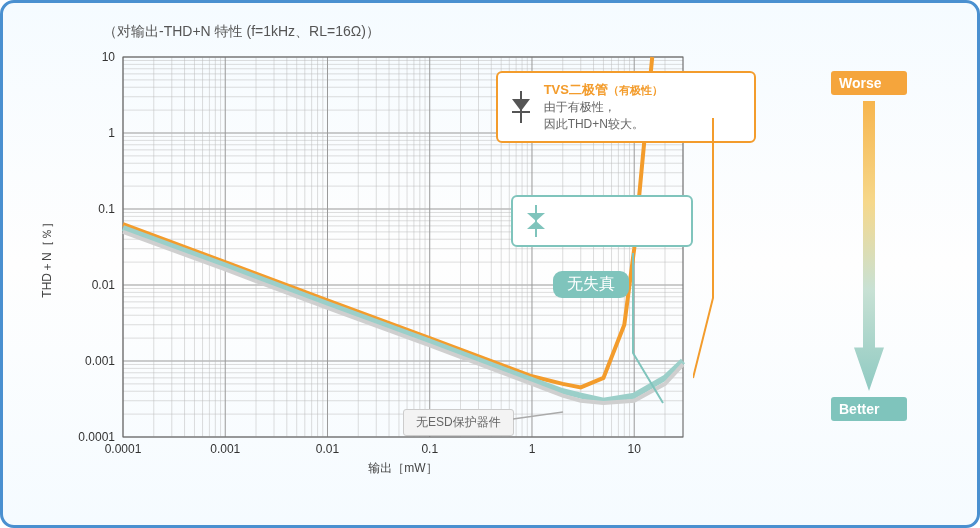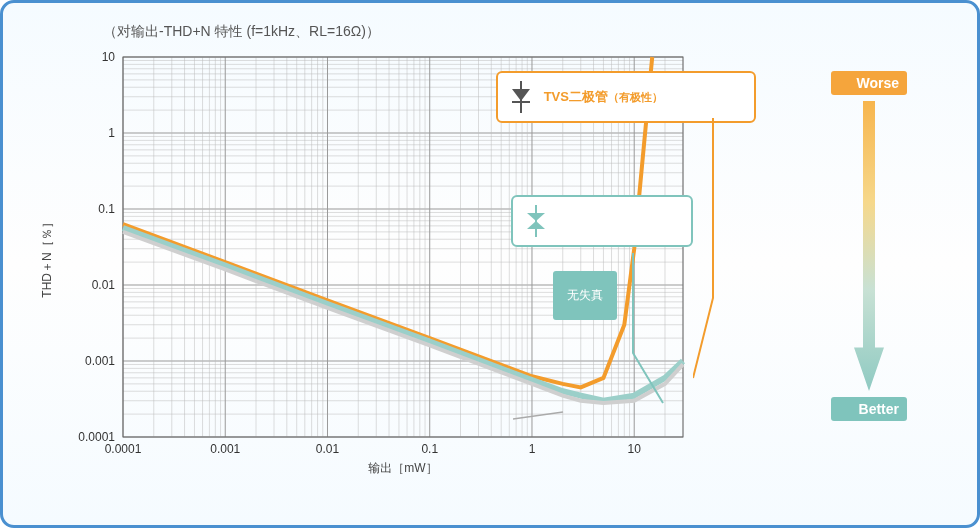--- a/index.html
+++ b/index.html
@@ -16,24 +16,24 @@
 .series.teal{stroke:#9bcfc9;stroke-width:6}
 .series.grey{stroke:#cfcfcf;stroke-width:4}
 .callout{position:absolute;background:#fff;border-radius:6px;padding:8px 10px;font-size:13px}
 .callout.orange{border:2px solid #f39c2c;left:493px;top:68px;width:260px}
 .callout.orange .hdr{color:#f39c2c;font-weight:bold}
 .callout.orange .hdr span.sub{font-size:11px}
 .callout.teal{border:2px solid #7fc4bc;left:508px;top:192px;width:182px}
 .callout.teal .hdr{color:#44a098;font-weight:bold}
 .callout .desc{color:#666;font-size:12px;line-height:1.4;margin-top:2px}
 .icon{display:inline-block;width:26px;height:32px;vertical-align:middle;margin-right:6px}
-.badge{position:absolute;background:#7fc4bc;color:#fff;font-size:12px;padding:16px 14px;border-radius:3px;left:550px;top:268px}
+.badge{position:absolute;background:#7fc4bc;color:#fff;font-size:16px;padding:3px 14px;border-radius:9px;left:550px;top:268px}
 .greybox{position:absolute;background:#f3f3f3;border:1px solid #ccc;color:#666;font-size:12px;padding:4px 12px;border-radius:3px;left:400px;top:406px}
 .pointer{position:absolute;background:transparent;pointer-events:none}
-.wb{position:absolute;right:70px;top:68px;width:76px;height:370px;text-align:right}
+.wb{position:absolute;right:70px;top:68px;width:76px;height:370px;text-align:left}
 .wb .lbl{color:#fff;font-weight:bold;font-size:14px;padding:4px 8px;border-radius:3px}
 .wb .worse{background:#f5a53c}
 .wb .better{background:#7fc4bc}
 .wb .arrow{width:30px;height:290px;margin:6px auto;background:linear-gradient(180deg,#f7b54d 0%,#f6d88b 35%,#c8e1d4 65%,#8fcac2 100%);clip-path:polygon(30% 0,70% 0,70% 85%,100% 85%,50% 100%,0 85%,30% 85%)}
 .txtblock{display:inline-block;vertical-align:middle}
 </style>
 </head>
 <body>
 
 <div class="frame">
@@ -159,20 +159,21 @@
   <div class="callout orange">
     <span class="icon">
       <svg viewBox="0 0 26 32">
           <line x1="13" y1="0" x2="13" y2="32" stroke="#555" stroke-width="2"></line>
           <polygon points="4,8 22,8 13,20" fill="#555"></polygon>
           <line x1="4" y1="21" x2="22" y2="21" stroke="#555" stroke-width="2"></line>
         </svg>
     </span>
     <span class="txtblock">
       <span class="hdr"><span>TVS二极管</span><span class="sub">（有极性）</span></span><br>
+      <span class="desc"><span>由于有极性，</span><br><span>因此THD+N较大。</span></span>
     </span>
   </div>
   <svg class="pointer" style="left:690px;top:115px" width="90" height="300">
       <path d="M20,0 L20,180 L0,260" stroke="#f39c2c" stroke-width="2" fill="none"></path>
     </svg>
 
   <div class="callout teal">
     <span class="icon">
       <svg viewBox="0 0 26 32">
           <line x1="13" y1="0" x2="13" y2="32" stroke="#7fc4bc" stroke-width="2"></line>
@@ -180,20 +181,21 @@
           <polygon points="4,24 22,24 13,16" fill="#7fc4bc"></polygon>
         </svg>
     </span>
   </div>
   <svg class="pointer" style="left:590px;top:250px" width="80" height="160">
       <path d="M40,0 L40,100 L70,150" stroke="#7fc4bc" stroke-width="2" fill="none"></path>
     </svg>
 
   <div class="badge">无失真</div>
 
+  <div class="greybox">无ESD保护器件</div>
   <svg class="pointer" style="left:510px;top:406px" width="60" height="20">
       <path d="M0,10 L50,3" stroke="#aaa" stroke-width="1.5" fill="none"></path>
     </svg>
 
   <div class="wb">
     <div class="lbl worse">Worse</div>
     <div class="arrow"></div>
     <div class="lbl better">Better</div>
   </div>
 </div>

